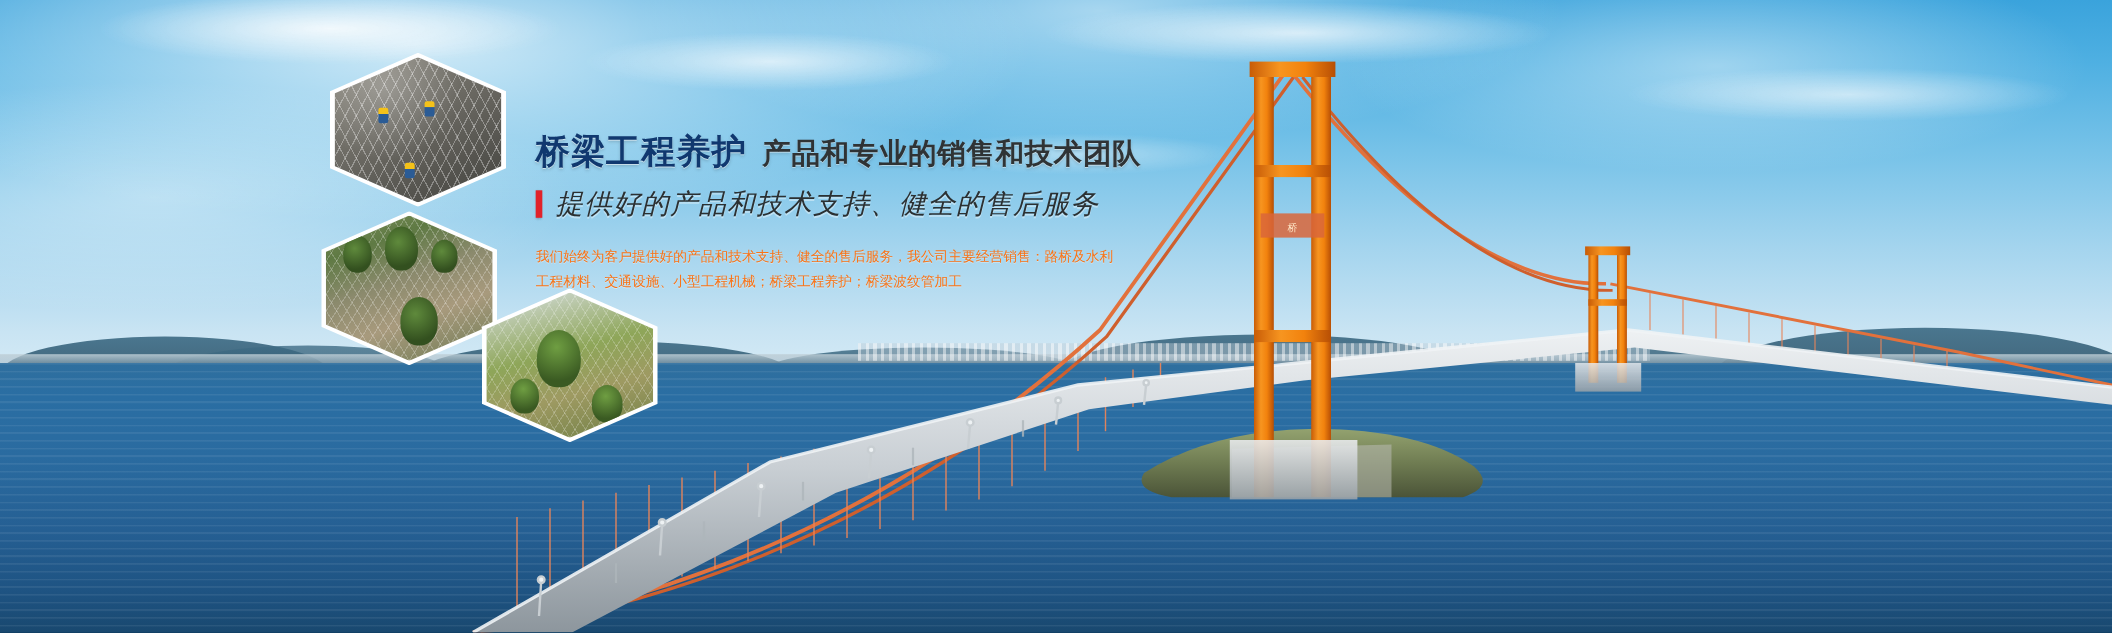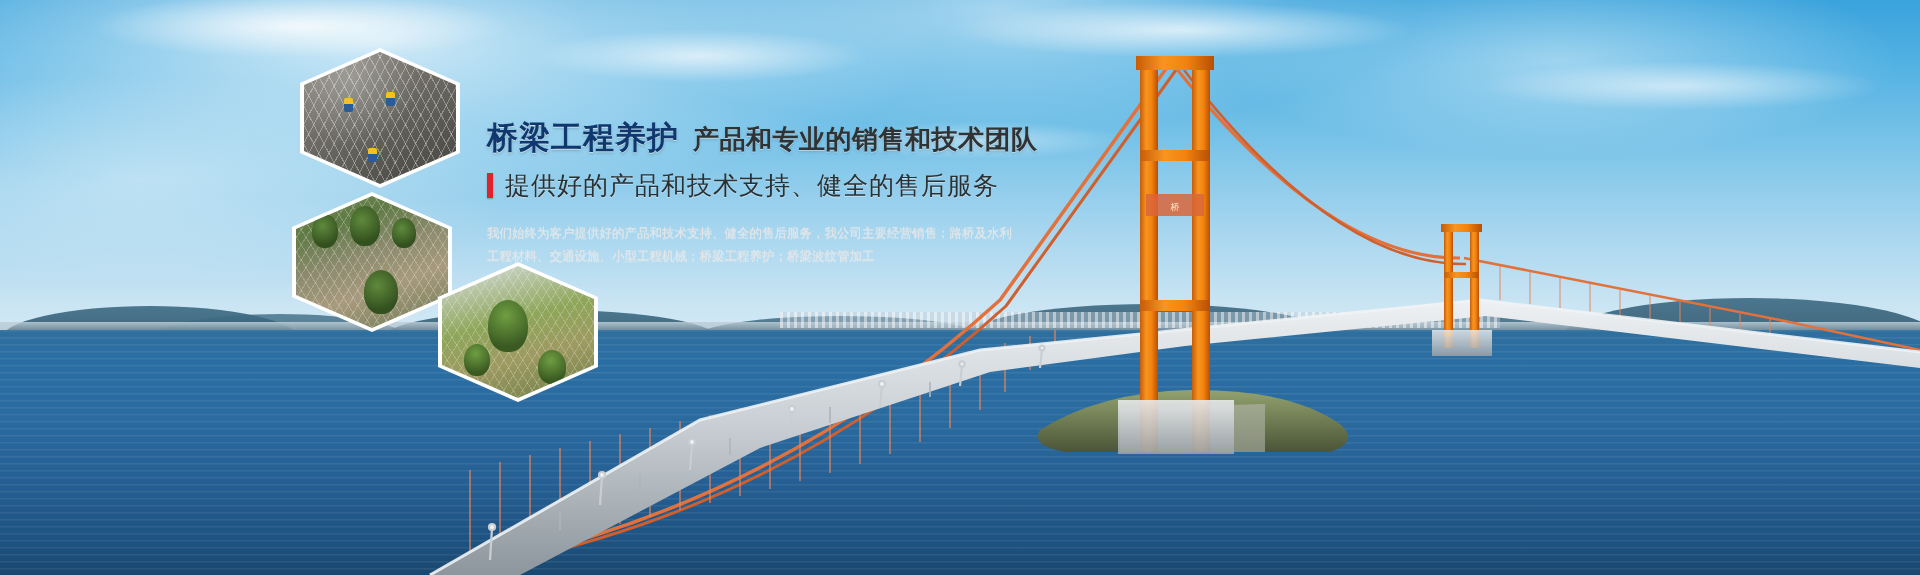--- a/index.html
+++ b/index.html
@@ -134,33 +134,33 @@
   .hl-main{
     font-size:31px;font-weight:bold;color:#10386f;letter-spacing:1px;
     text-shadow:0 1px 0 rgba(255,255,255,.55), 0 2px 3px rgba(0,0,0,.18);
   }
   .hl-sub{
     font-size:26px;font-weight:bold;color:#2f3335;letter-spacing:.5px;
     text-shadow:0 1px 0 rgba(255,255,255,.45), 0 2px 3px rgba(0,0,0,.15);
   }
 
   .subline{
-    display:flex;align-items:center;gap:12px;margin:0 0 20px 0;white-space:nowrap;
+    display:flex;align-items:center;gap:12px;margin:0 0 20px 0;white-space:nowrap;font-style:italic;
   }
   .redbar{
     display:inline-block;width:6px;height:25px;background:#e1222a;flex:none;
     box-shadow:0 1px 2px rgba(0,0,0,.25);
   }
   .subline-text{
     font-size:25px;color:#2b3032;letter-spacing:1px;
     text-shadow:0 1px 0 rgba(255,255,255,.4);
   }
 
   .body{
-    font-size:12.5px;color:#e5e5e5;line-height:1.85;white-space:nowrap;
+    font-size:12.5px;color:#f97316;line-height:1.85;white-space:nowrap;
     text-shadow:0 1px 0 rgba(255,255,255,.35);
   }
   .body p{margin:0;}
 </style>
 </head>
 <body>
 
 <div id="banner">
 
   <div class="sky"></div>

